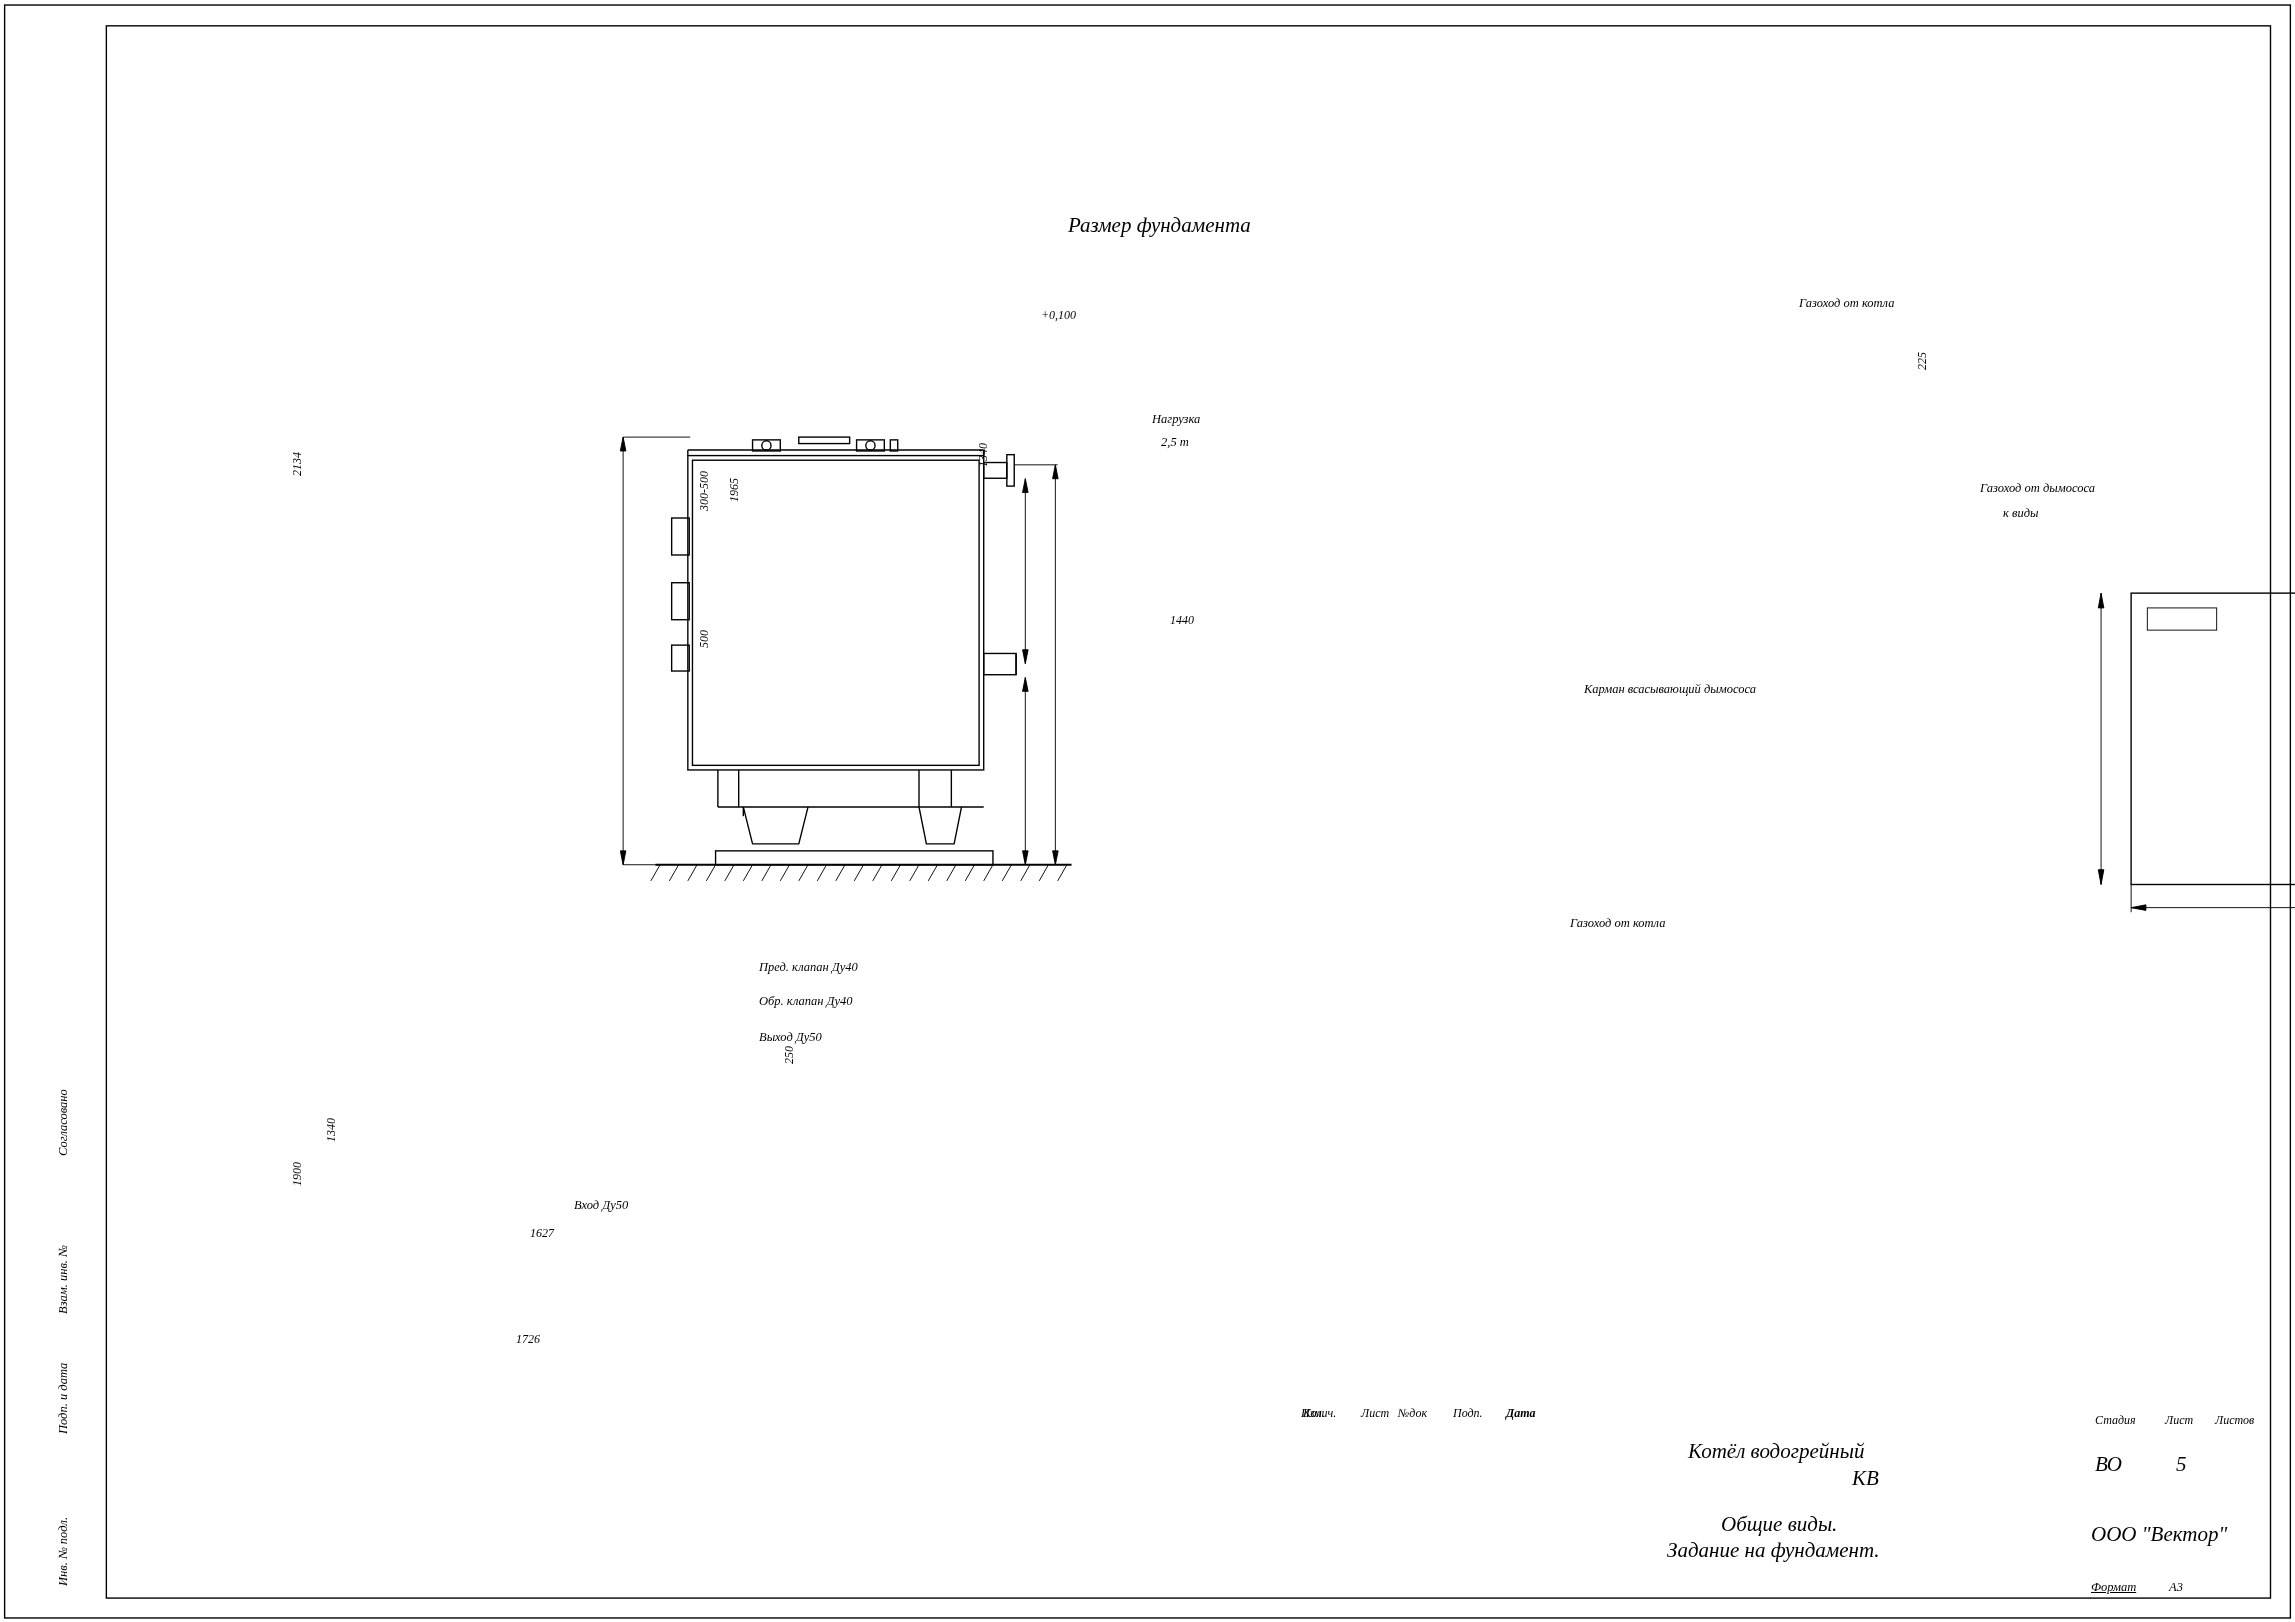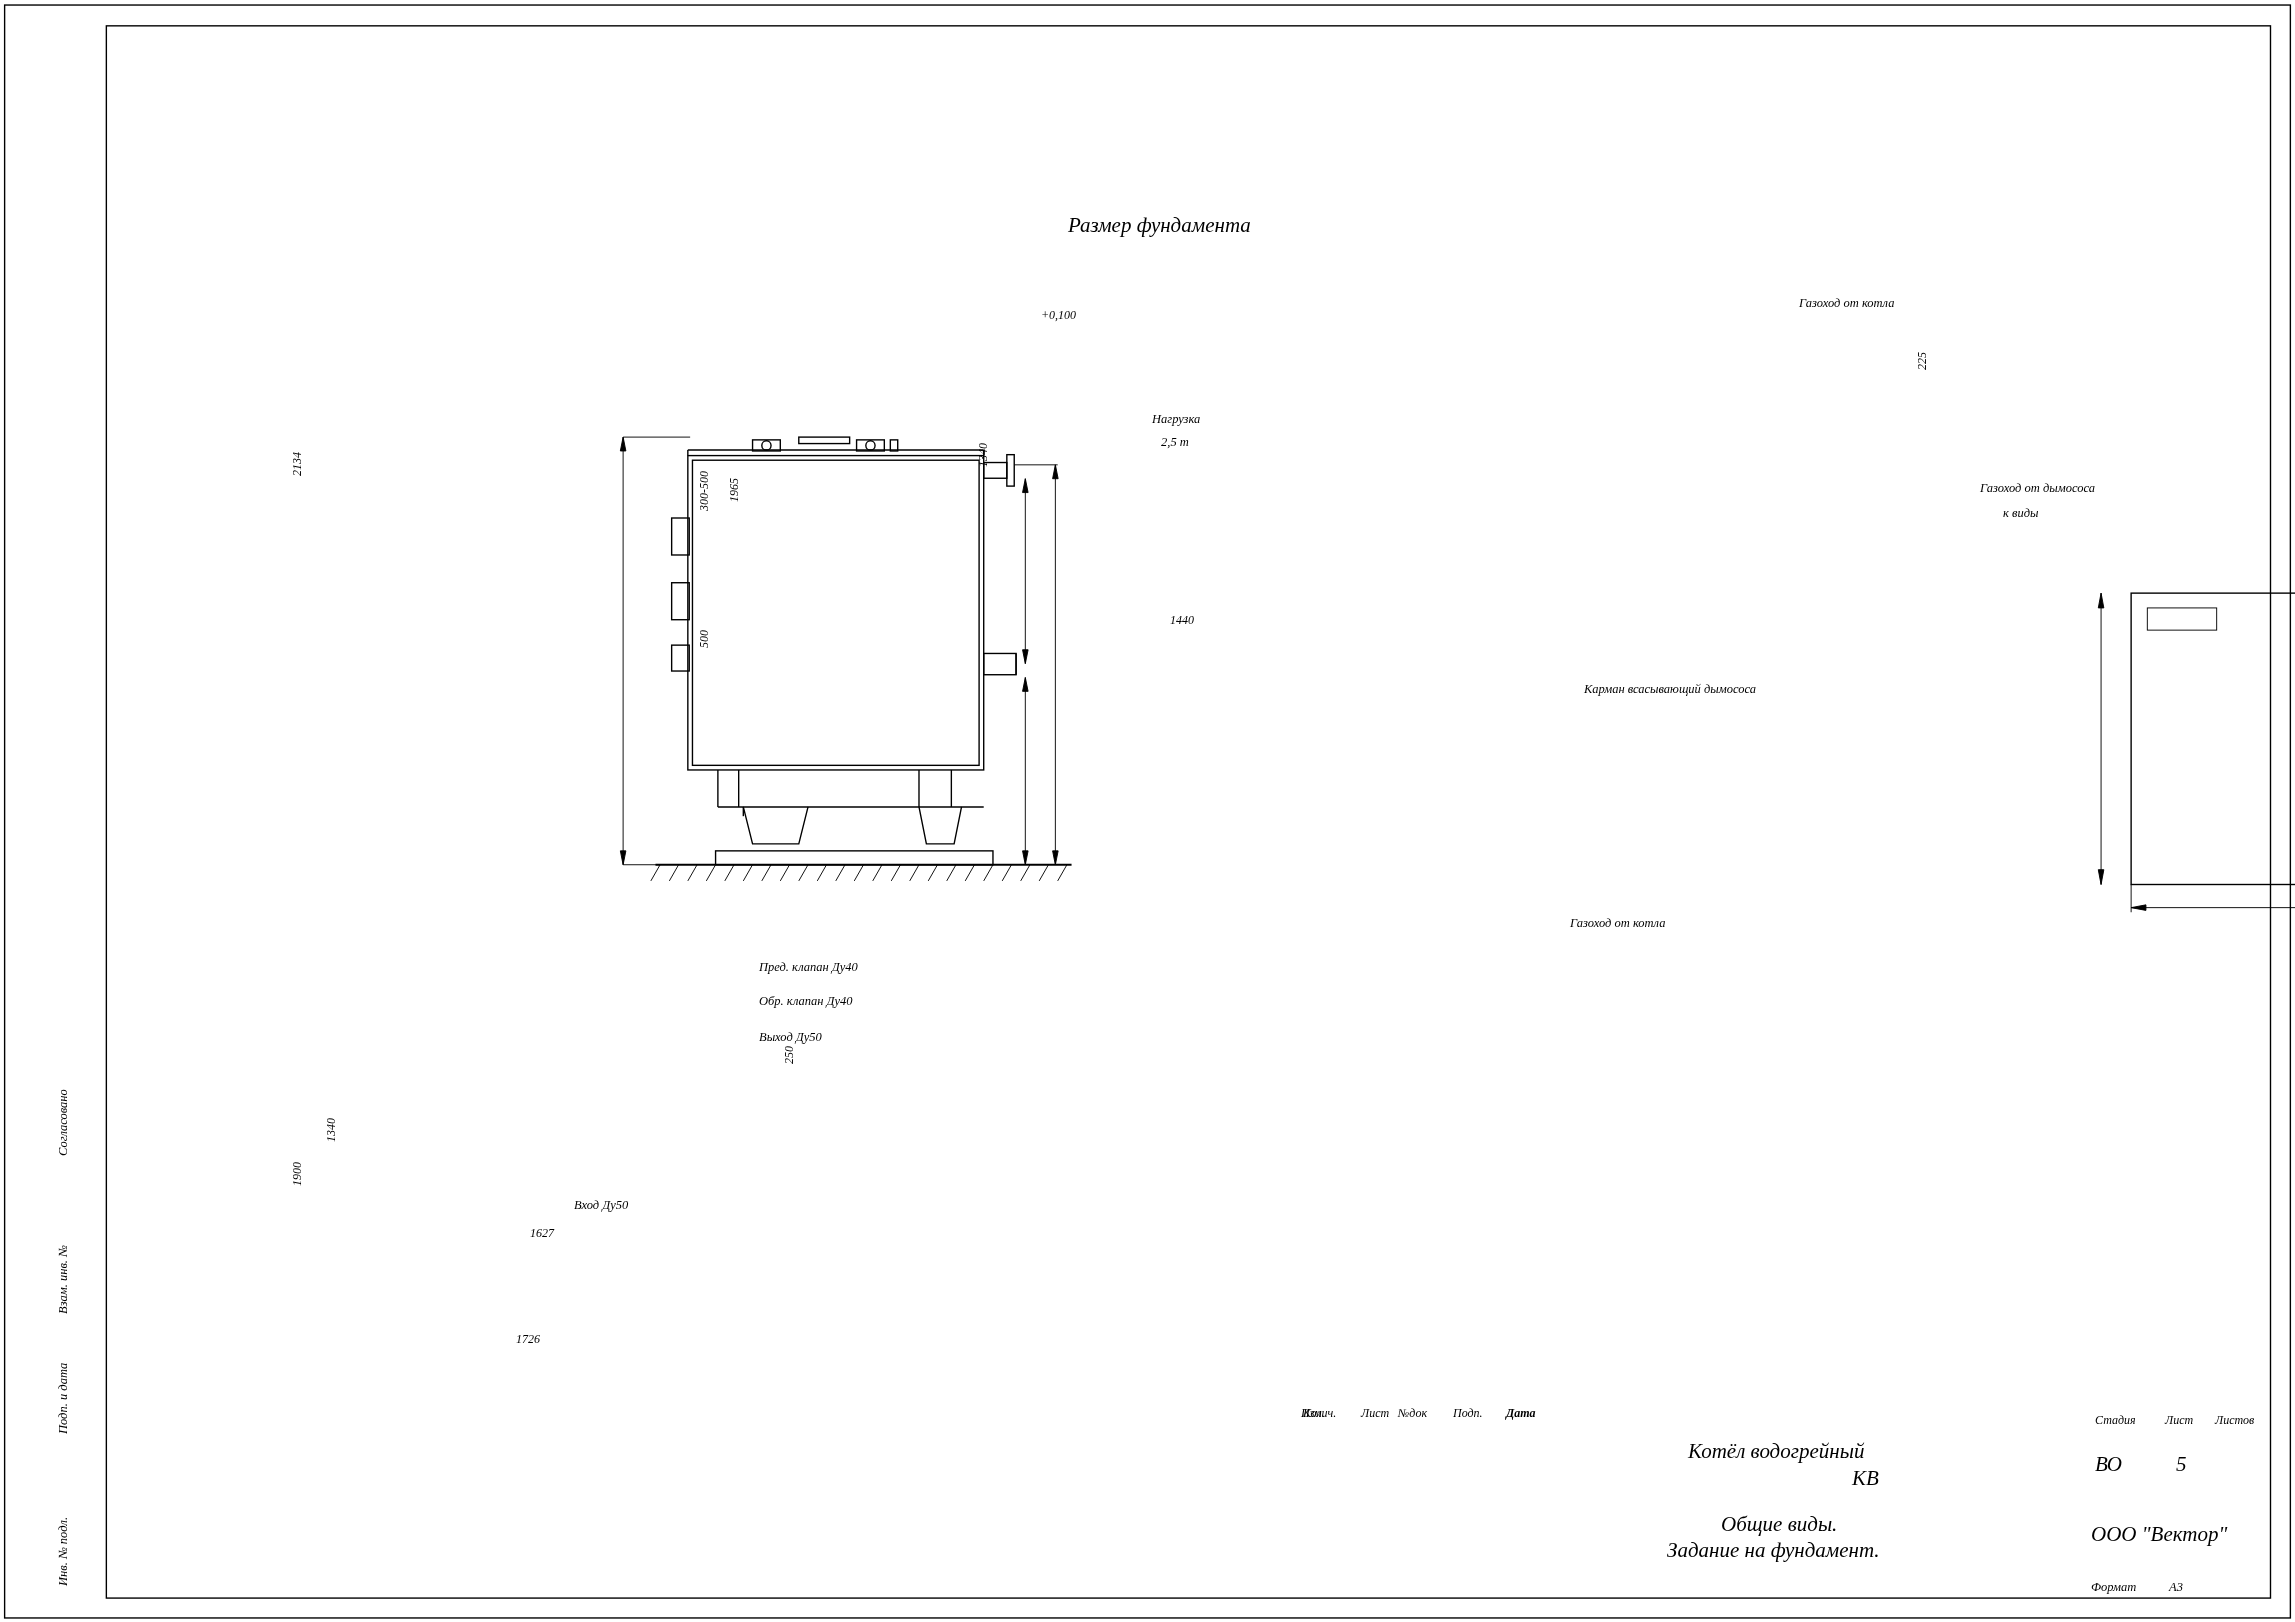--- a/index.html
+++ b/index.html
@@ -402,17 +402,17 @@
 
   <div class="txt dim" style="left:2084px;top:1413px;margin-left:11px;">Стадия</div>
   <div class="txt dim" style="left:2165px;top:1413px;">Лист</div>
   <div class="txt dim" style="left:2215px;top:1413px;">Листов</div>
   <div class="txt big" style="left:2095px;top:1452px;">ВО</div>
   <div class="txt big" style="left:2176px;top:1452px;">5</div>
   <div class="txt big" style="left:2234px;top:1452px;"></div>
 
   <div class="txt big" style="left:2091px;top:1522px;">ООО "Вектор"</div>
 
-  <div class="txt lbl" style="left:2091px;top:1580px;">Формат</div>
+  <div class="txt lbl" style="left:2091px;top:1580px;text-decoration:underline;">Формат</div>
   <div class="txt lbl" style="left:2169px;top:1580px;">А3</div>
 
 </div>
 
 
 </body></html>

